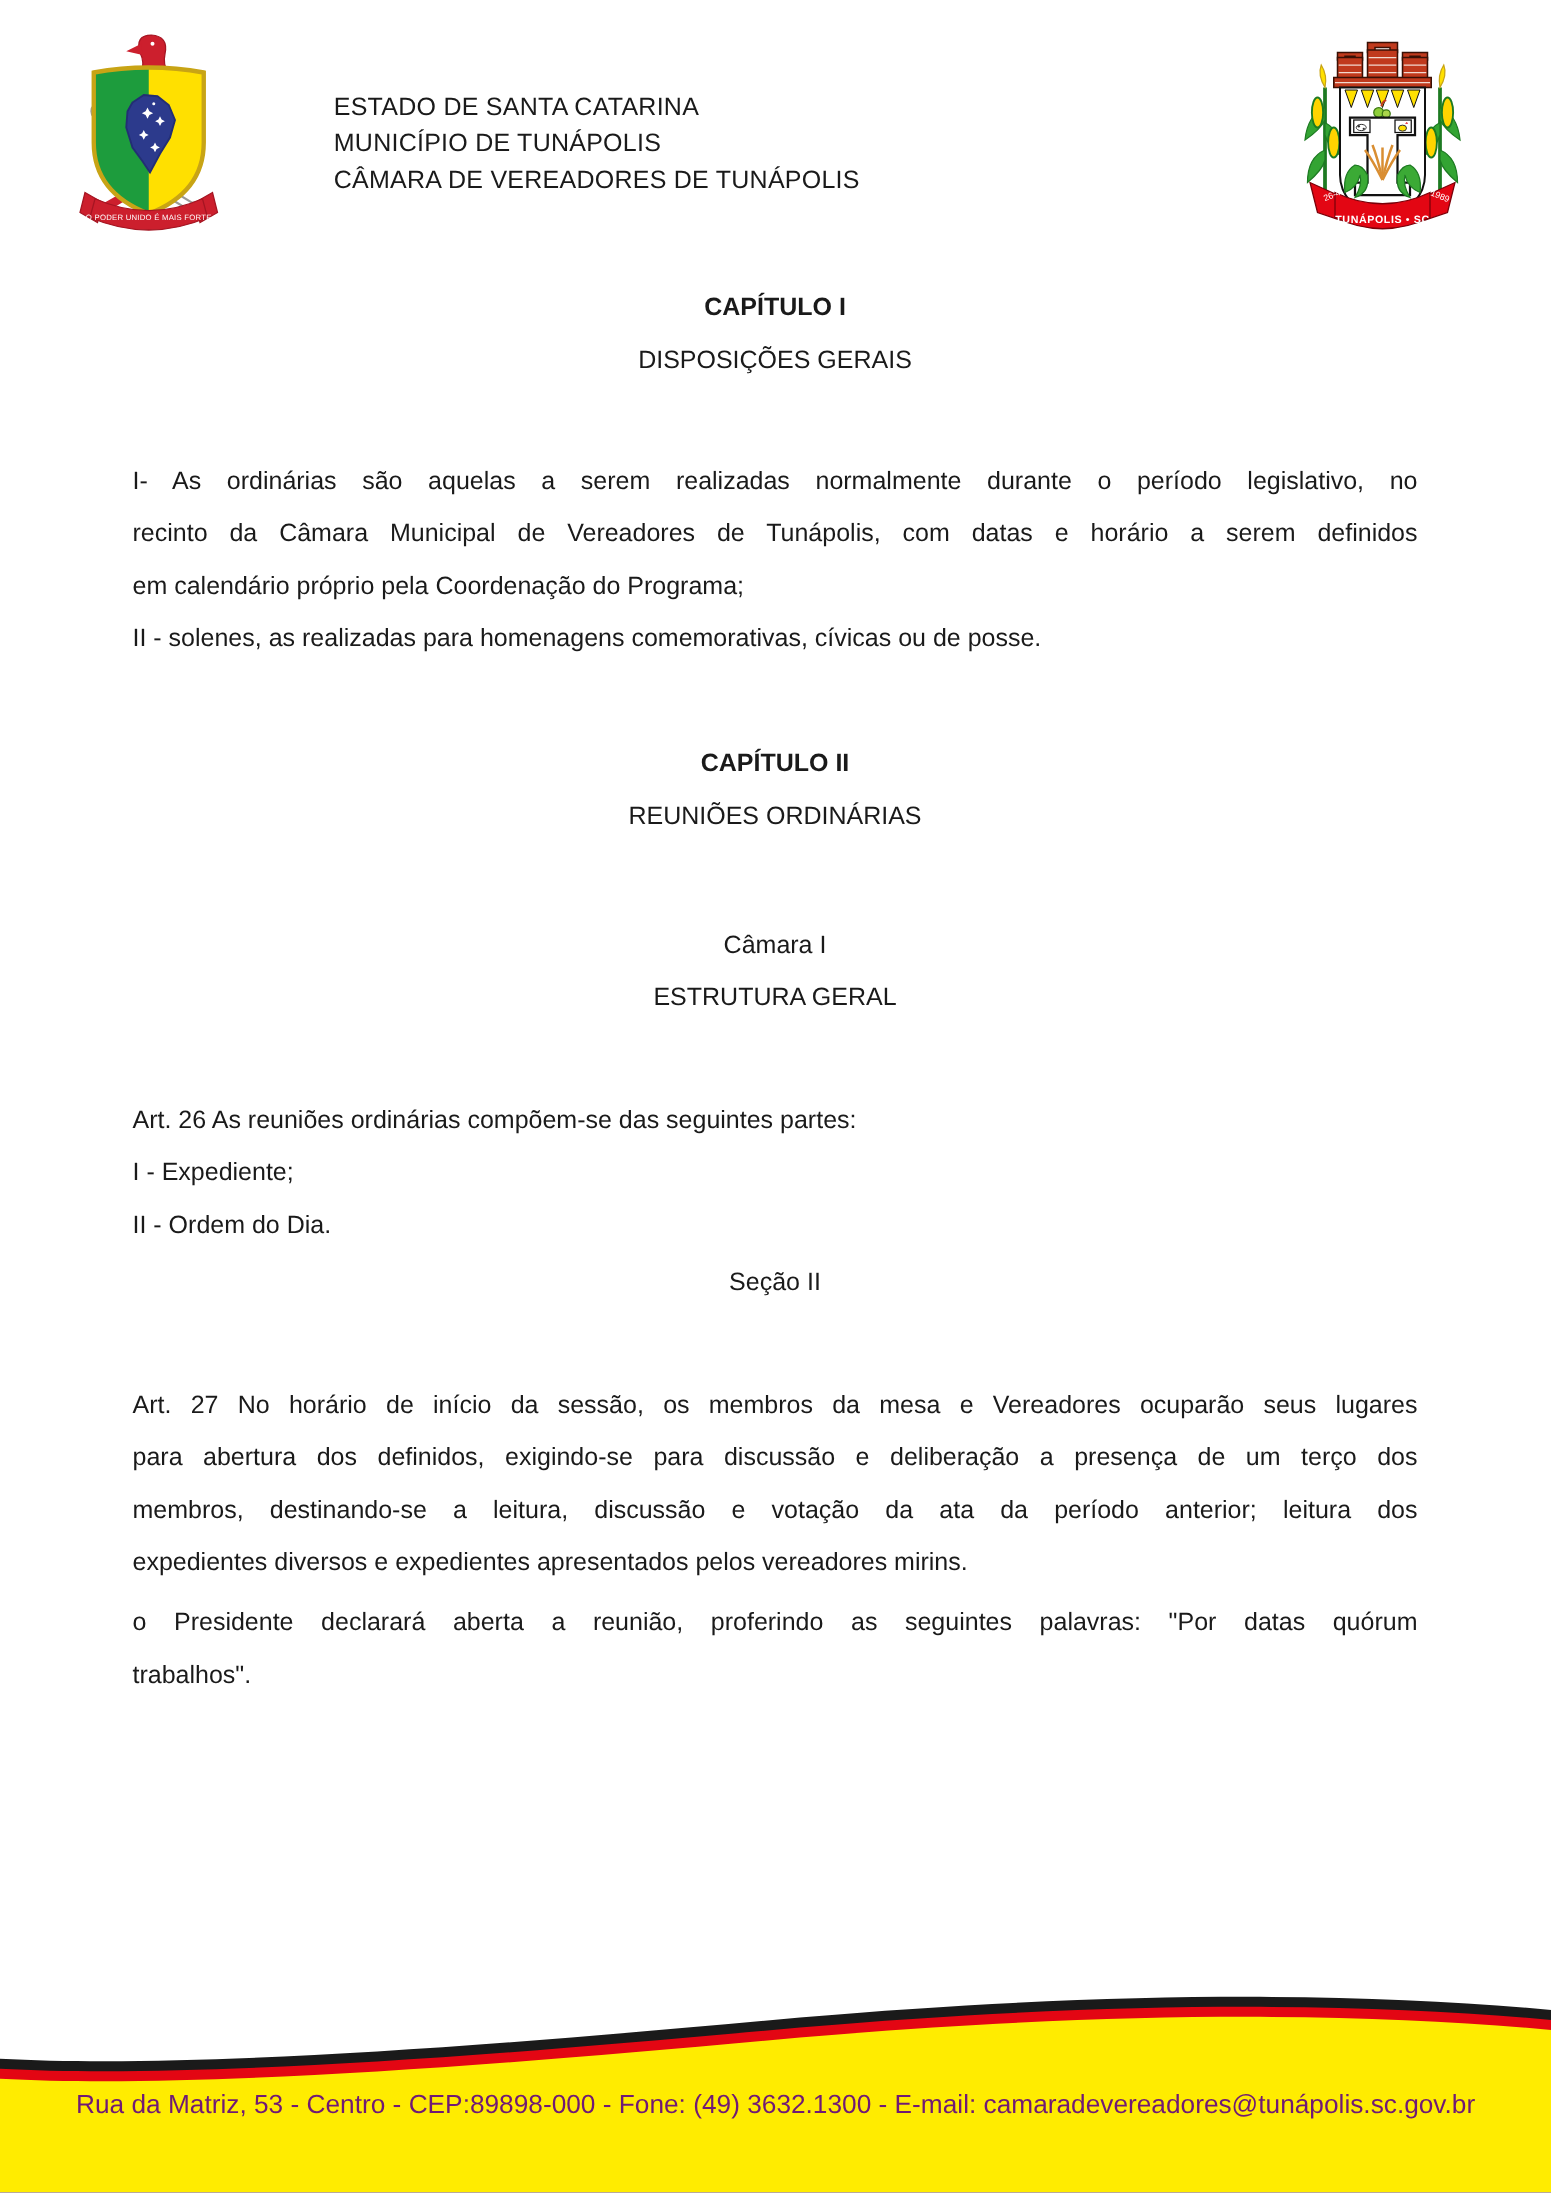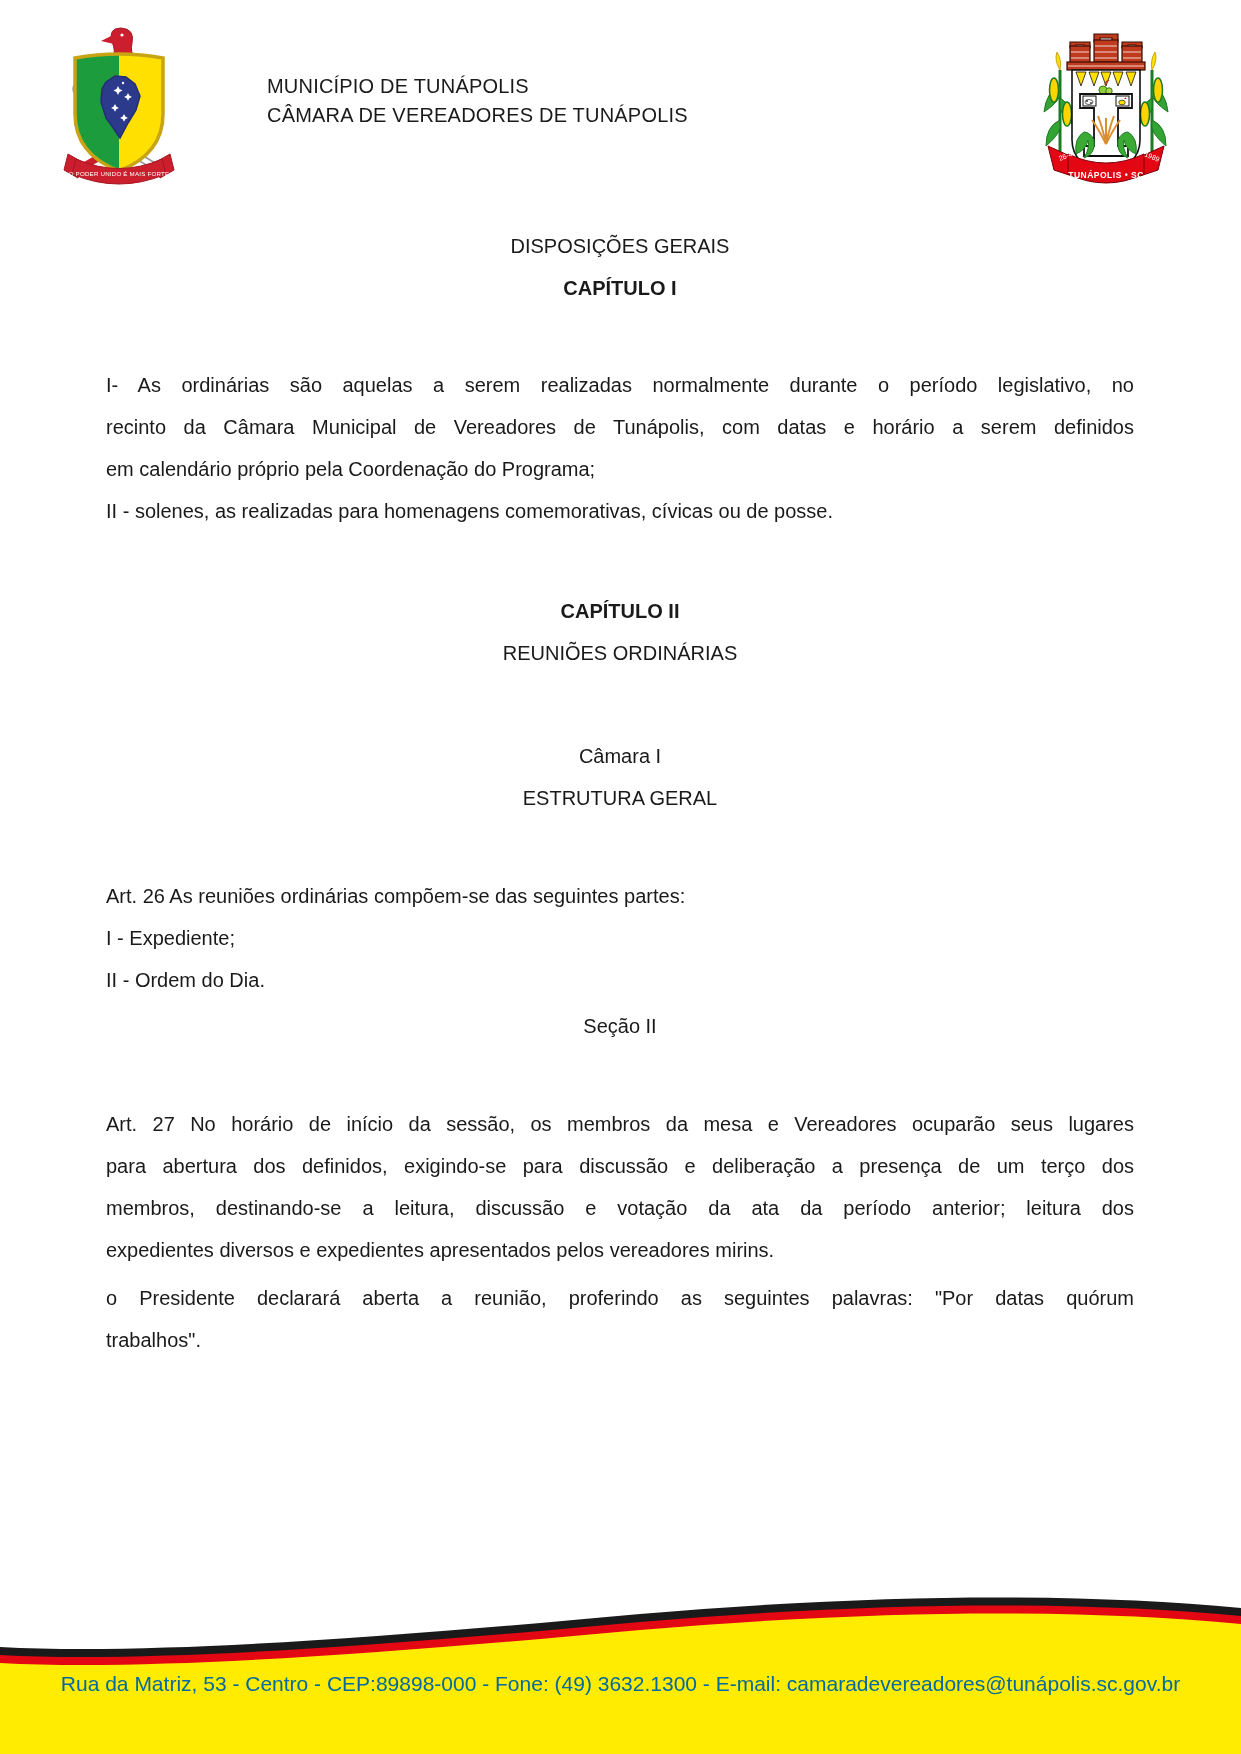--- a/index.html
+++ b/index.html
@@ -23,21 +23,21 @@
   }
   .ln { line-height:42px; }
   .heading, .heading-bold { text-align:center; }
   .heading-bold { font-weight:700; }
   .line-justify { text-align:justify; text-align-last:justify; }
   .gap { width:100%; }
   
   .footer-art { position:absolute; left:0; bottom:0; width:1241px; height:200px; display:block; }
   .footer-text {
     position:absolute; left:0; top:1672px; width:1241px;
-    text-align:center; font-size:21px; color:#0369a1; z-index:5;
+    text-align:center; font-size:21px; color:#701a75; z-index:5;
   }
 </style>
 </head>
 <body>
 
 <div class="page">
 
   <svg class="crest crest-left" viewBox="0 0 118 160">
 
     <path d="M20,64 Q44,112 94,140" stroke="#9a9a9a" stroke-width="8" fill="none"></path>
@@ -70,20 +70,21 @@
       <circle cx="63" cy="57" r="1.2"></circle>
     </g>
 
     <path d="M8,128 L22,136 L18,152 L4,144 Z" fill="#cc1f2d" stroke="#a51522" stroke-width="1"></path>
     <path d="M110,128 L96,136 L100,152 L114,144 Z" fill="#cc1f2d" stroke="#a51522" stroke-width="1"></path>
     <path d="M16,133 Q59,152 102,133 L106,148 Q59,168 12,148 Z" fill="#cc1f2d" stroke="#a51522" stroke-width="1"></path>
     <text x="59" y="150" text-anchor="middle" font-size="6.2" fill="#ffffff" font-family="Liberation Sans, sans-serif" letter-spacing="0.2">O PODER UNIDO É MAIS FORTE</text>
   </svg>
 
   <div class="header-text">
+    <div>ESTADO DE SANTA CATARINA</div>
     <div>MUNICÍPIO DE TUNÁPOLIS</div>
     <div>CÂMARA DE VEREADORES DE TUNÁPOLIS</div>
   </div>
 
   <svg class="crest crest-right" viewBox="0 0 132 165">
 
     <g>
       <path d="M20,42 L20,126" stroke="#1d7a22" stroke-width="3" fill="none"></path>
       <path d="M20,58 Q6,64 4,84 Q16,76 20,68 Z" fill="#33a433" stroke="#1d7a22" stroke-width="1"></path>
       <path d="M20,70 Q34,78 34,98 Q22,88 20,80 Z" fill="#33a433" stroke="#1d7a22" stroke-width="1"></path>
@@ -173,22 +174,22 @@
       <path d="M30,128 L8,118 L14,142 L32,148 Z" fill="#e30613" stroke="#7a0009" stroke-width="1"></path>
       <path d="M102,128 L124,118 L118,142 L100,148 Z" fill="#e30613" stroke="#7a0009" stroke-width="1"></path>
       <path d="M28,126 Q66,144 104,126 L104,146 Q66,164 28,146 Z" fill="#e30613" stroke="#7a0009" stroke-width="1"></path>
       <text x="20" y="133" font-size="7" fill="#ffffff" font-family="Liberation Sans, sans-serif" transform="rotate(-22 20 133)">26-4</text>
       <text x="66" y="150" text-anchor="middle" font-size="8.5" font-weight="bold" fill="#ffffff" font-family="Liberation Sans, sans-serif" letter-spacing="0.5">TUNÁPOLIS • SC</text>
       <text x="104" y="128" font-size="7" fill="#ffffff" font-family="Liberation Sans, sans-serif" transform="rotate(22 104 128)">1989</text>
     </g>
   </svg>
 
   <div class="doc">
+      <div class="ln heading-bold">CAPÍTULO I</div>
       <div class="ln heading">DISPOSIÇÕES GERAIS</div>
-      <div class="ln heading-bold">CAPÍTULO I</div>
       <div class="gap" style="height: 55px;"></div>
       <div class="ln line-justify">I- As ordinárias são aquelas a serem realizadas normalmente durante o período legislativo, no</div>
       <div class="ln line-justify">recinto da Câmara Municipal de Vereadores de Tunápolis, com datas e horário a serem definidos</div>
       <div class="ln line">em calendário próprio pela Coordenação do Programa;</div>
       <div class="ln line">II - solenes, as realizadas para homenagens comemorativas, cívicas ou de posse.</div>
       <div class="gap" style="height: 58px;"></div>
       <div class="ln heading-bold">CAPÍTULO II</div>
       <div class="ln heading">REUNIÕES ORDINÁRIAS</div>
       <div class="gap" style="height: 61px;"></div>
       <div class="ln heading">Câmara I</div>

